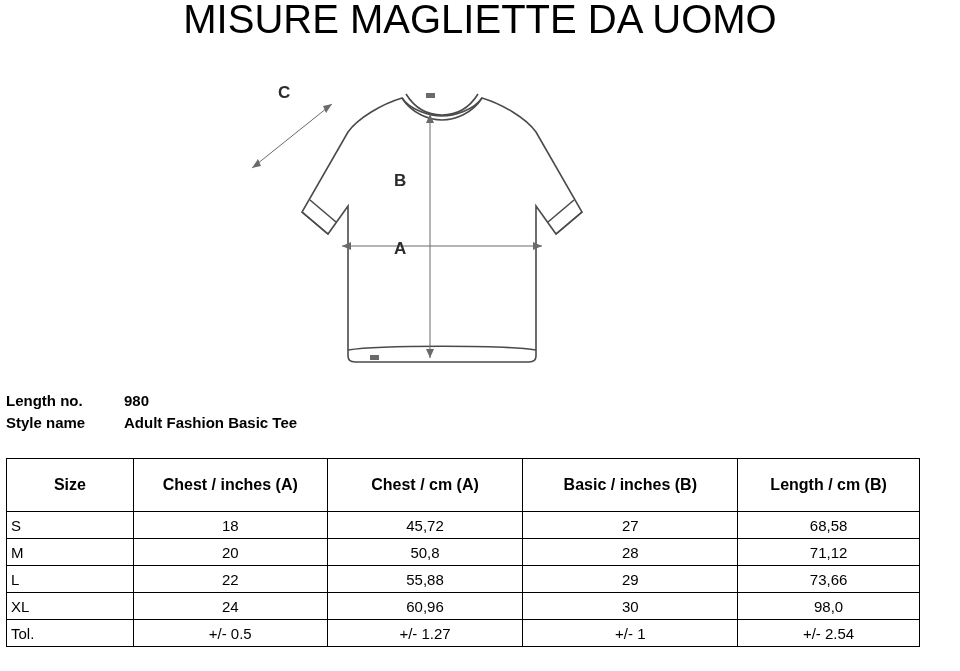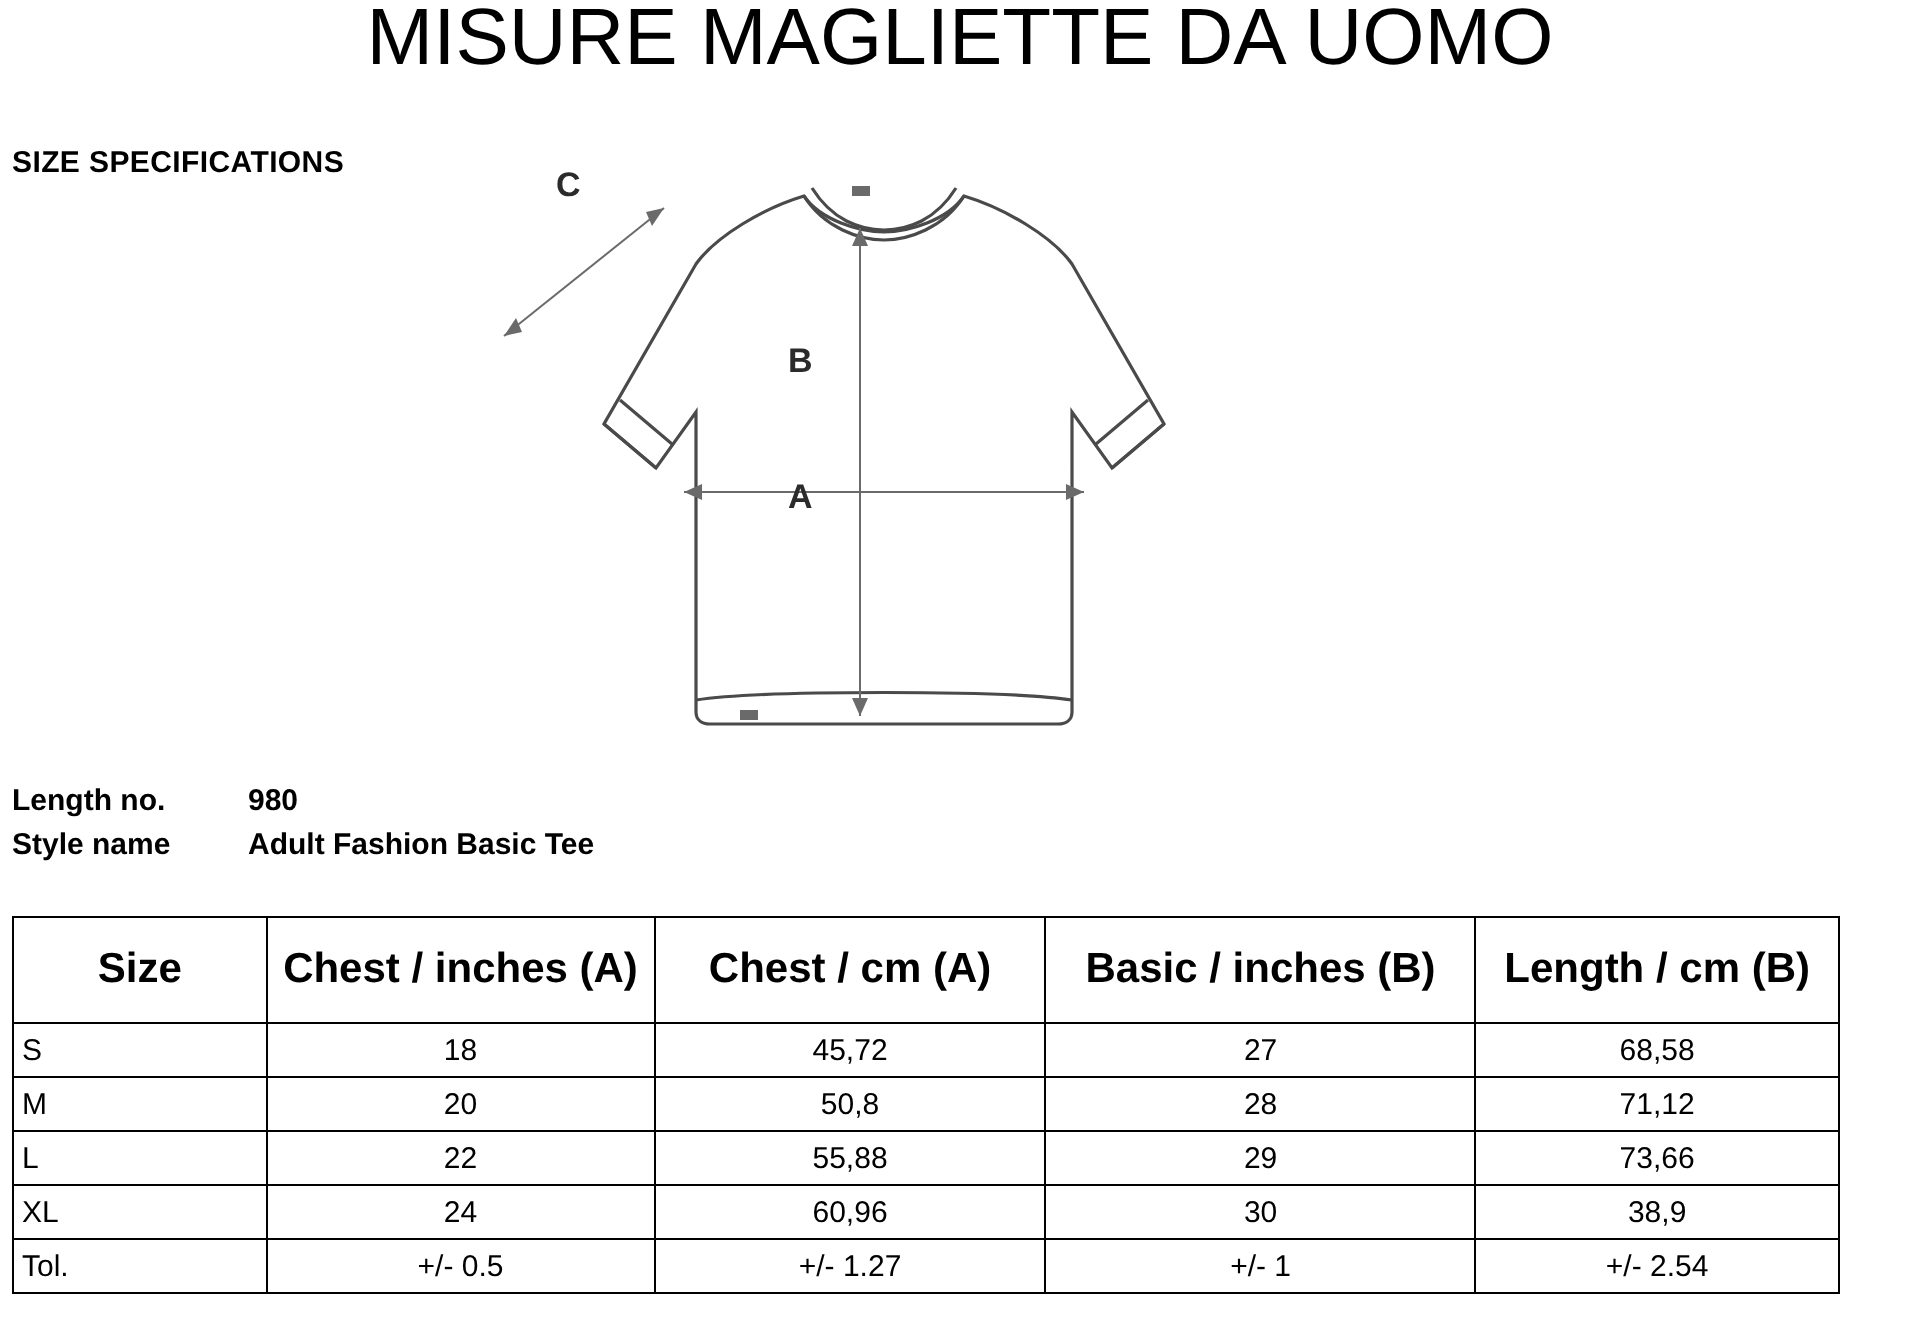--- a/index.html
+++ b/index.html
@@ -86,21 +86,21 @@
   table.size-table td {
     border: 1px solid #000000;
     padding: 0;
     height: 26px;
     vertical-align: middle;
   }
   table.size-table thead th {
     height: 52px;
     font-weight: bold;
     text-align: center;
-    font-size: 21px;
+    font-size: 16px;
   }
   table.size-table tbody td {
     text-align: center;
   }
   table.size-table tbody td.size-cell {
     text-align: left;
     padding-left: 4px;
   }
   col.c1 { width: 127px; }
   col.c2 { width: 194px; }
@@ -108,21 +108,20 @@
   col.c4 { width: 215px; }
   col.c5 { width: 182px; }
 </style>
 </head>
 <body>
 
 <div class="page">
 
   <div class="main-title">MISURE MAGLIETTE DA UOMO</div>
 
-  <div class="size-spec-label">SIZE SPECIFICATIONS</div>
 
   <div class="diagram">
     <svg width="380" height="300" viewBox="0 0 380 300" xmlns="http://www.w3.org/2000/svg">
       <g fill="none" stroke="#4a4a4a" stroke-width="1.6">
 
         <path d="M118,58 C128,44 152,30 172,24 C180,36 200,42 212,42 C224,42 244,36 252,24 C272,30 296,44 306,58
                  L352,138 L326,160 L306,132 L306,282 C306,286 303,288 299,288 L125,288 C121,288 118,286 118,282
                  L118,132 L98,160 L72,138 Z"></path>
 
         <path d="M172,24 C182,40 200,46 212,46 C224,46 242,40 252,24"></path>
@@ -206,21 +205,21 @@
         <td>22</td>
         <td>55,88</td>
         <td>29</td>
         <td>73,66</td>
       </tr>
       <tr>
         <td class="size-cell">XL</td>
         <td>24</td>
         <td>60,96</td>
         <td>30</td>
-        <td>38,9</td>
+        <td>98,0</td>
       </tr>
       <tr>
         <td class="size-cell">Tol.</td>
         <td>+/- 0.5</td>
         <td>+/- 1.27</td>
         <td>+/- 1</td>
         <td>+/- 2.54</td>
       </tr>
     </tbody>
   </table>

